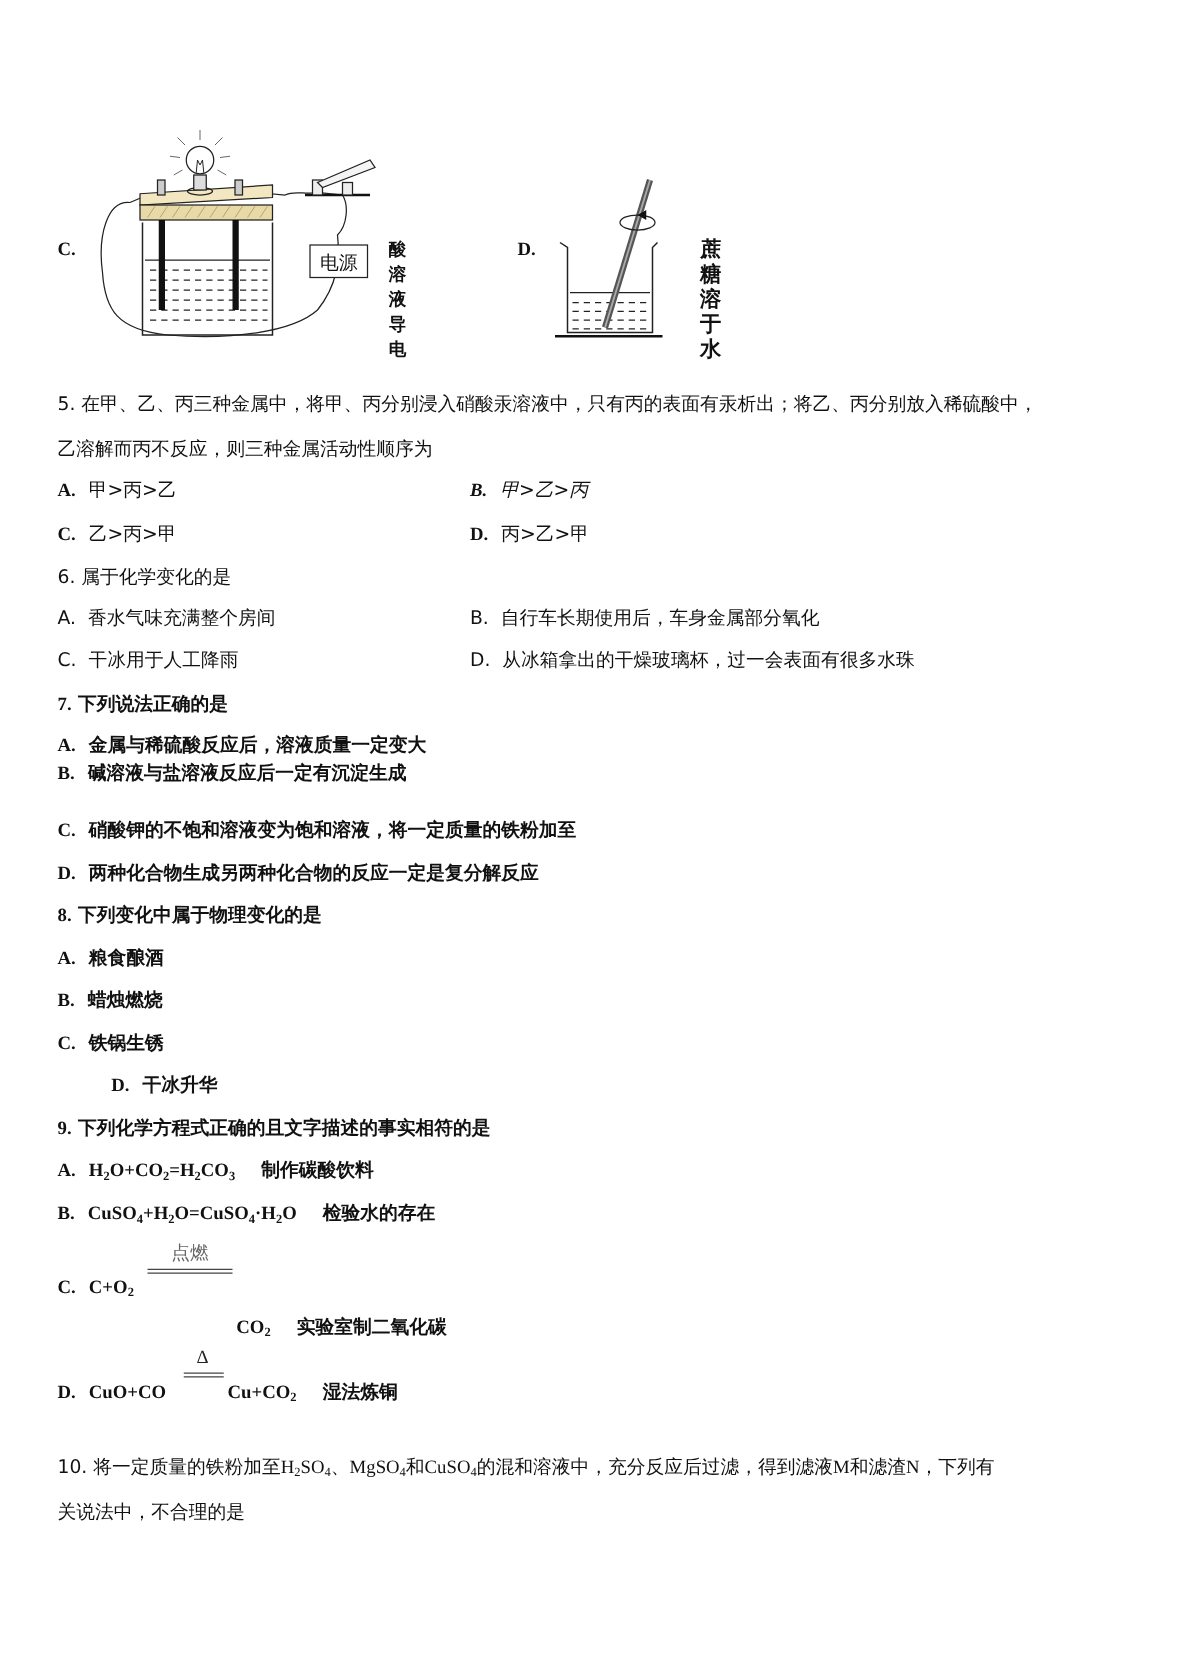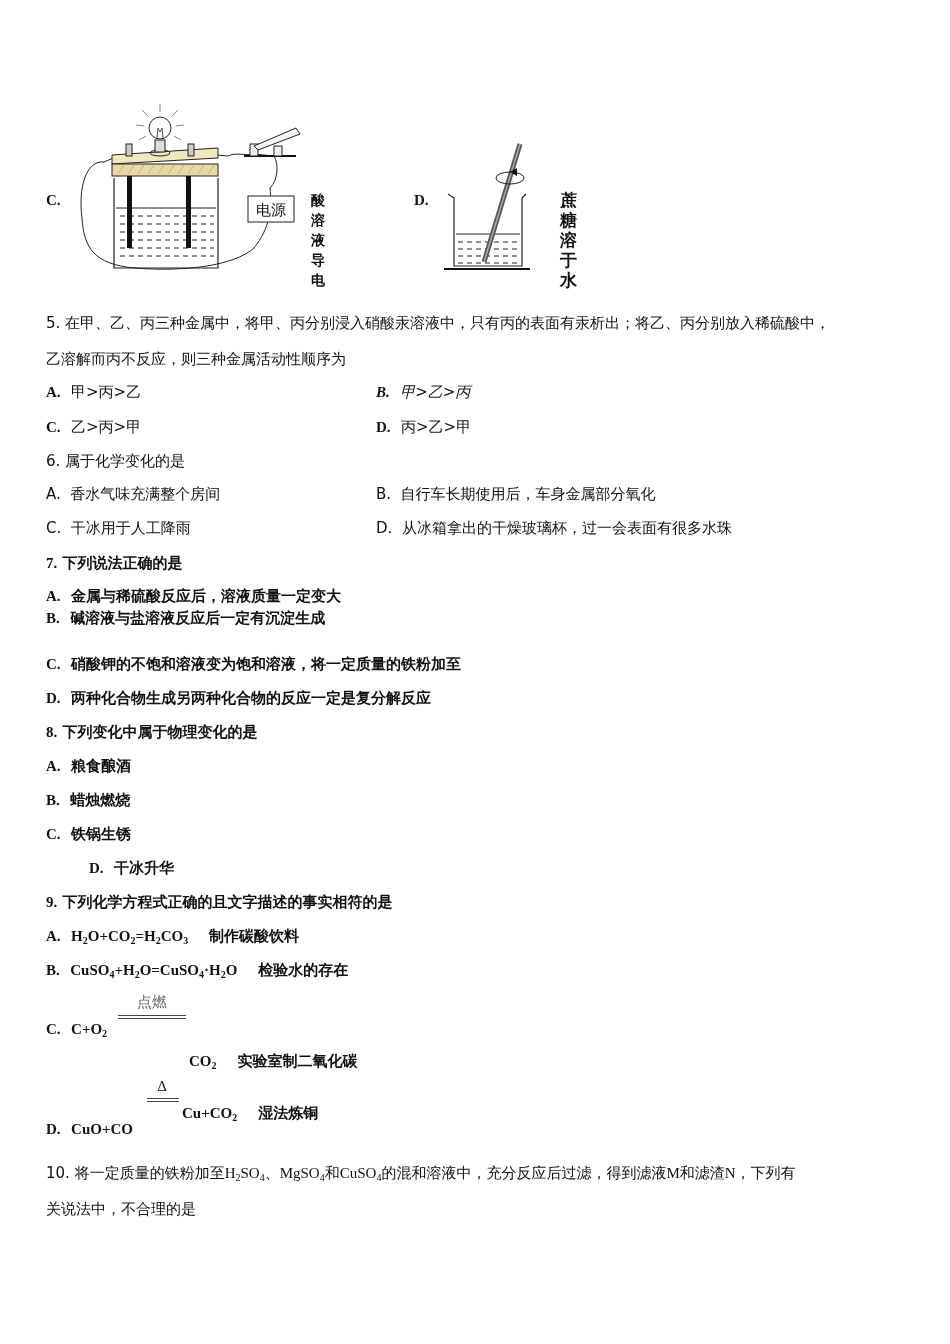--- a/index.html
+++ b/index.html
@@ -150,21 +150,21 @@
   </div>
 
   <div>
     <div class="line" style="top:1019px;"><span class="lbl">C.</span>&nbsp;&nbsp;<span class="f">C+O<sub>2</sub></span></div>
     <div class="cond" style="left:118px;top:993px;width:68px;">点燃</div>
     <div class="eqbar" style="left:118px;top:1015px;width:68px;"></div>
     <div class="line" style="top:1019px;left:189px;margin-top:32px;"><span class="f">CO<sub>2</sub></span>&nbsp;&nbsp;&nbsp;&nbsp;<span>实验室制二氧化碳</span></div>
   </div>
 
   <div>
-    <div class="line" style="top:1103px;margin-top:16px;"><span class="lbl">D.</span>&nbsp;&nbsp;<span class="f">CuO+CO</span></div>
+    <div class="line" style="top:1103px;"><span class="lbl">D.</span>&nbsp;&nbsp;<span class="f">CuO+CO</span></div>
     <div class="cond" style="left:146px;top:1078px;width:32px;font-family:'Liberation Serif',serif;color:#222;">Δ</div>
     <div class="eqbar" style="left:147px;top:1098px;width:32px;"></div>
     <div class="line" style="top:1103px;left:182px;"><span class="f">Cu+CO<sub>2</sub></span>&nbsp;&nbsp;&nbsp;&nbsp;<span>湿法炼铜</span></div>
   </div>
 </div>
 
 <div>
   <div class="line" style="top:1163px;font-weight:normal;">
     <span>10.</span>
     <span>将一定质量的铁粉加至</span><span class="f" style="font-weight:normal">H<sub>2</sub>SO<sub>4</sub></span>、<span class="f" style="font-weight:normal">MgSO<sub>4</sub></span><span>和</span><span class="f" style="font-weight:normal">CuSO<sub>4</sub></span><span>的混和溶液中，充分反应后过滤，得到滤液</span><span class="f" style="font-weight:normal">M</span><span>和滤渣</span><span class="f" style="font-weight:normal">N</span><span>，下列有</span>

